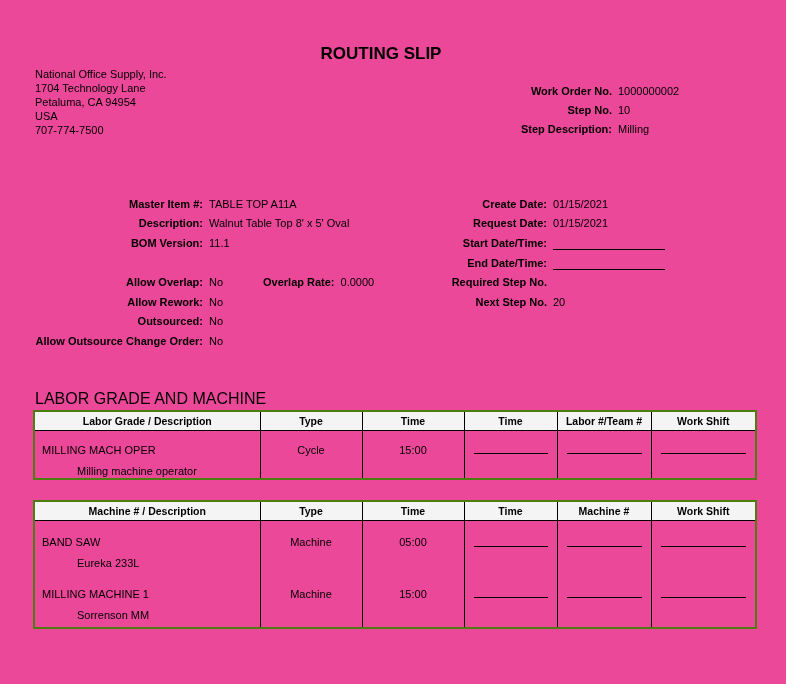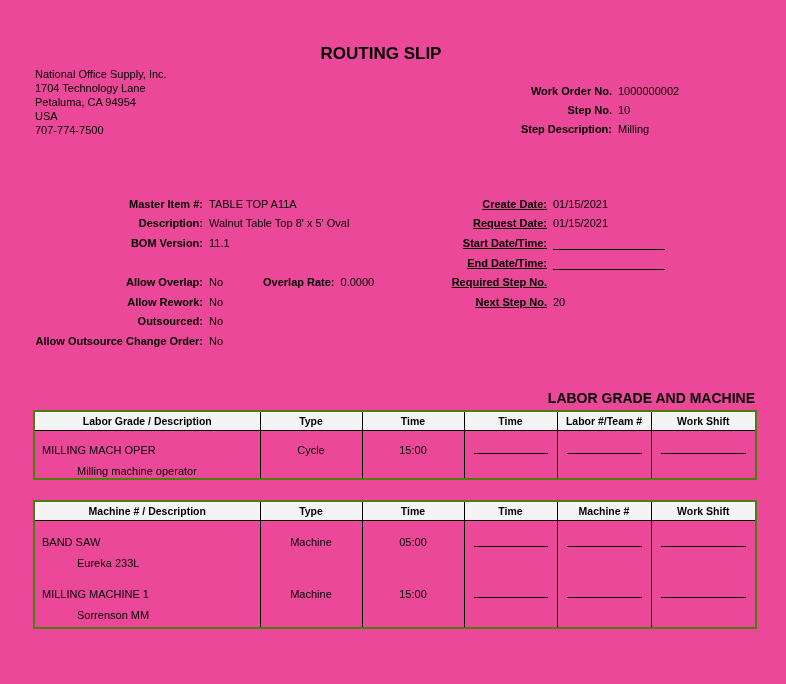--- a/index.html
+++ b/index.html
@@ -29,38 +29,38 @@
   .wo-block { position: absolute; left: 440px; top: 81px; }
   .wo-row { display: flex; height: 19px; align-items: center; }
   .wo-label { width: 172px; text-align: right; font-weight: bold; white-space: nowrap; }
   .wo-value { margin-left: 6px; white-space: nowrap; }
   
   .details-left { position: absolute; left: 35px; top: 194px; }
   .details-right { position: absolute; left: 420px; top: 194px; }
   .d-row { display: flex; height: 19.6px; align-items: center; }
   .d-label { text-align: right; font-weight: bold; white-space: nowrap; }
   .details-left .d-label { width: 168px; }
-  .details-right .d-label { width: 127px; text-decoration: underline; }
+  .details-right .d-label { width: 127px; }
   .d-value { margin-left: 6px; white-space: nowrap; }
   .spacer-row { height: 19.6px; }
   .no-gap { display: inline-block; width: 54px; margin-left: 6px; }
   .inline-label { font-weight: bold; white-space: nowrap; }
   .blank-long {
     display: inline-block;
     width: 112px; height: 13px;
     margin-left: 6px;
     border-bottom: 1.5px solid #000;
   }
   
   .section-heading {
     position: absolute;
     top: 390px; left: 35px; width: 720px;
-    text-align: right;
-    font-weight: bold;
-    font-size: 14px;
+    text-align: left;
+    font-weight: normal;
+    font-size: 16px;
   }
   
   .tbl {
     position: absolute;
     left: 33px; width: 722px;
     border-collapse: collapse;
     table-layout: fixed;
     border: 2px solid #4d7c0f;
     font-size: 11px;
   }

